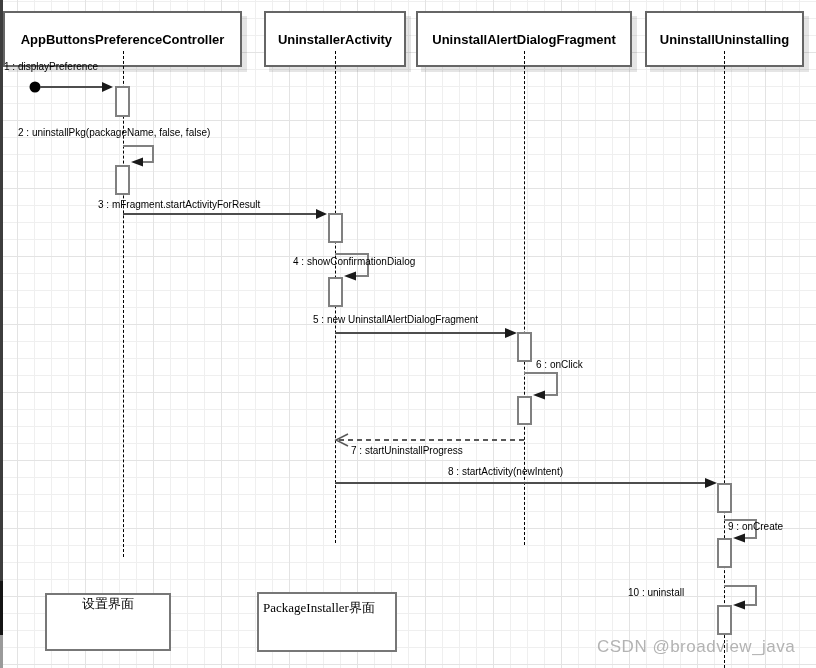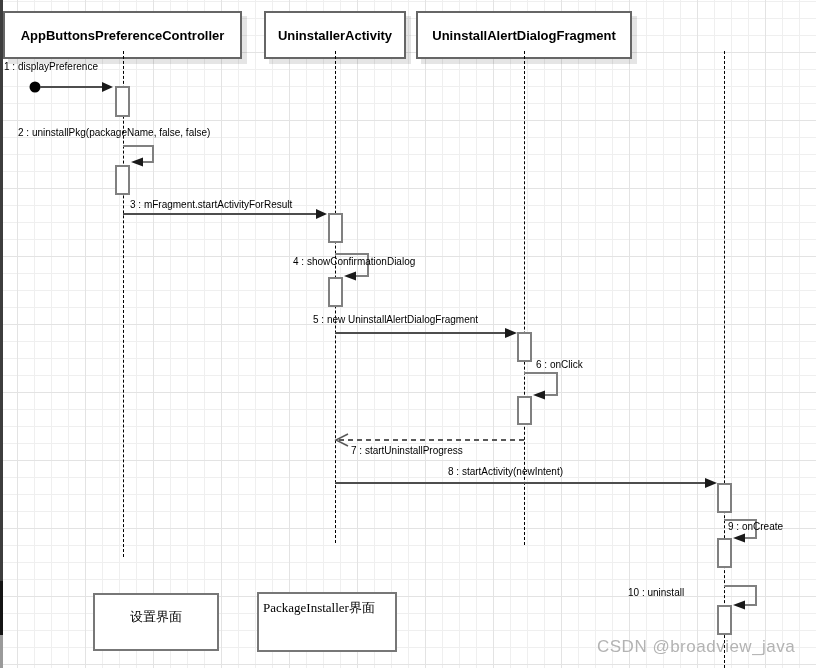--- a/index.html
+++ b/index.html
@@ -10,49 +10,52 @@
       linear-gradient(#e3e3e3 1px,transparent 1px),
       linear-gradient(90deg,#e3e3e3 1px,transparent 1px),
       linear-gradient(#efefef 1px,transparent 1px),
       linear-gradient(90deg,#efefef 1px,transparent 1px);
     background-size:68px 68px,68px 68px,17px 17px,17px 17px;
     background-position:0 52px,17px 0,0 1px,0 0;
   }
   .leftbar{position:absolute;left:0;top:0;width:3px;height:668px;
     background:linear-gradient(#3d3d3d 0 87%,#141414 87% 95%,#9a9a9a 95% 100%);}
   .headbox{
-    position:absolute;height:48px;background:#fff;border:2px solid #666;
+    position:absolute;height:56px;background:#fff;border:2px solid #666;
     box-sizing:border-box;display:flex;align-items:center;justify-content:center;
     font-size:13px;font-weight:bold;color:#000;box-shadow:5px 5px 0 rgba(0,0,0,0.10);
     white-space:nowrap;
   }
   .lifeline{position:absolute;width:0;border-left:1px dashed #000;}
   .act{position:absolute;width:15px;background:#fff;border:2px solid #808080;box-sizing:border-box;}
   .msglabel{position:absolute;font-size:10px;color:#000;white-space:nowrap;}
   .annobox{position:absolute;background:#fff;border:2px solid #777;box-sizing:border-box;font-size:13px;color:#000;}
-  .annobox.centered{display:flex;align-items:center;justify-content:center;padding-bottom:10px;margin-left:48px;}
+  .annobox.centered{display:flex;justify-content:center;padding-bottom:10px;}
   .annobox.topleft{padding:5px 2px 0 4px;white-space:nowrap;font-family:Liberation Serif, serif;}
   .watermark{position:absolute;font-size:17px;color:#b3b3b3;white-space:nowrap;letter-spacing:0.5px;}
   svg{position:absolute;left:0;top:0;}
 </style>
 </head>
 <body>
 
 <div id="canvas">
 
   <div class="leftbar"></div>
 
   <div class="headbox" style="left:3px;top:11px;width:239px;">
     <span>AppButtonsPreferenceController</span>
   </div>
   <div class="headbox" style="left:416px;top:11px;width:216px;">
     <span>UninstallAlertDialogFragment</span>
   </div>
   <div class="headbox" style="left:264px;top:11px;width:142px;">
     <span>UninstallerActivity</span>
+  </div>
+  <div class="headbox" style="left:645px;top:11px;width:159px;">
+    <span>UninstallUninstalling</span>
   </div>
 
   <div class="lifeline" style="left:123px;top:51px;height:506px;"></div>
   <div class="lifeline" style="left:335px;top:51px;height:492px;"></div>
   <div class="lifeline" style="left:524px;top:51px;height:494px;"></div>
   <div class="lifeline" style="left:724px;top:51px;height:617px;"></div>
 
   <svg width="816" height="668">
 
     <circle cx="35" cy="87" r="5.5" fill="#000"></circle>
@@ -92,21 +95,21 @@
   <div class="act" style="left:328px;top:213px;height:30px;"></div>
   <div class="act" style="left:328px;top:277px;height:30px;"></div>
   <div class="act" style="left:517px;top:332px;height:30px;"></div>
   <div class="act" style="left:517px;top:396px;height:29px;"></div>
   <div class="act" style="left:717px;top:483px;height:30px;"></div>
   <div class="act" style="left:717px;top:538px;height:30px;"></div>
   <div class="act" style="left:717px;top:605px;height:30px;"></div>
 
   <div class="msglabel" style="left:4px;top:61px;">1 : displayPreference</div>
   <div class="msglabel" style="left:18px;top:127px;">2 : uninstallPkg(packageName, false, false)</div>
-  <div class="msglabel" style="left:130px;top:199px;">3 : mFragment.startActivityForResult</div>
+  <div class="msglabel" style="left:98px;top:199px;">3 : mFragment.startActivityForResult</div>
   <div class="msglabel" style="left:293px;top:256px;">4 : showConfirmationDialog</div>
   <div class="msglabel" style="left:313px;top:314px;">5 : new UninstallAlertDialogFragment</div>
   <div class="msglabel" style="left:536px;top:359px;">6 : onClick</div>
   <div class="msglabel" style="left:351px;top:445px;">7 : startUninstallProgress</div>
   <div class="msglabel" style="left:448px;top:466px;">8 : startActivity(newIntent)</div>
   <div class="msglabel" style="left:728px;top:521px;">9 : onCreate</div>
   <div class="msglabel" style="left:628px;top:587px;">10 : uninstall</div>
 
   <div class="annobox centered" style="left:45px;top:593px;width:126px;height:58px;">
     <span>设置界面</span>

